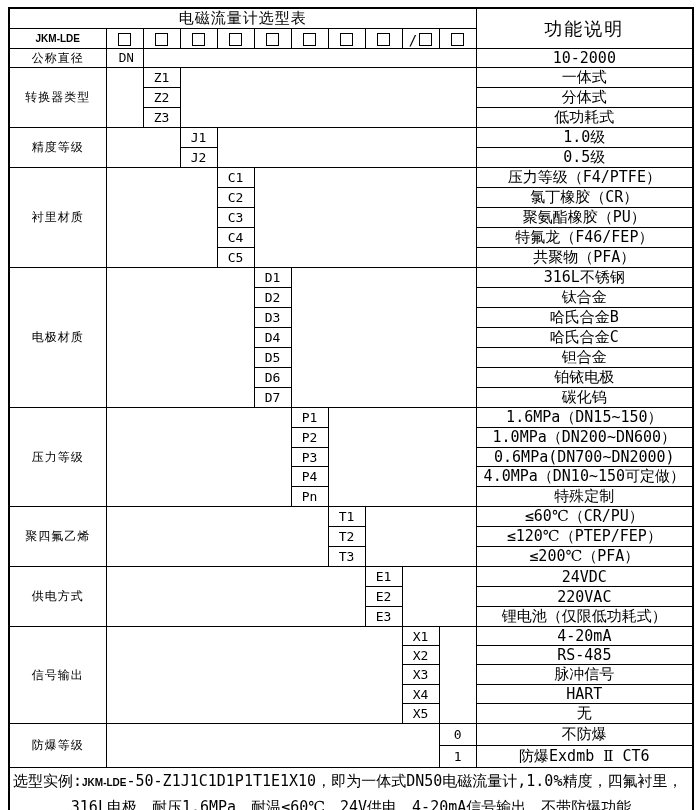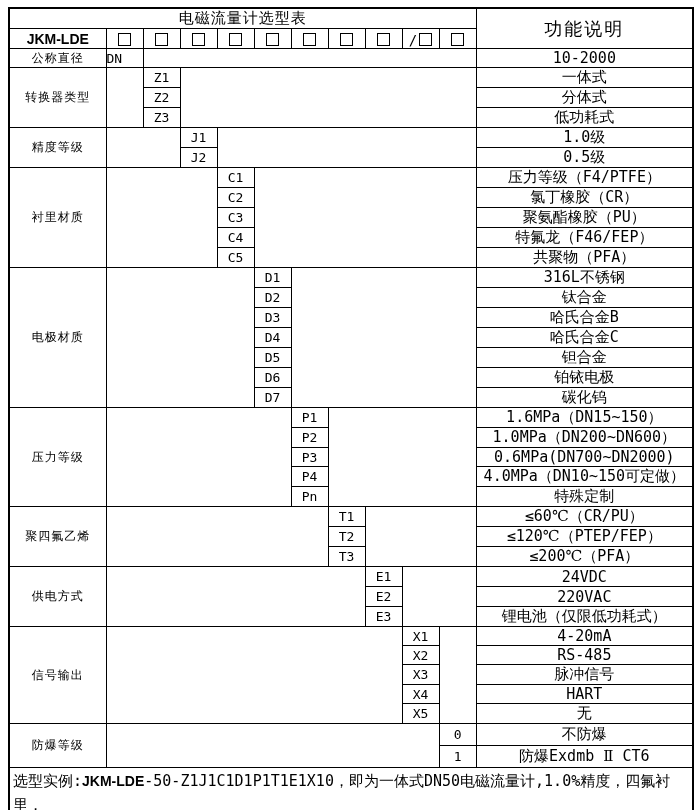--- a/index.html
+++ b/index.html
@@ -2,23 +2,23 @@
 <html><head>
 <meta charset="utf-8">
 <style>
   html,body{margin:0;padding:0;background:#fff;}
   body{width:700px;height:810px;font-family:"DejaVu Sans Mono","DejaVu Serif",serif;color:#000;}
   table.spec{border-collapse:collapse;table-layout:fixed;margin:7px 0 0 8px;border:2px solid #000;width:686px;}
   td{border:1px solid #000;padding:0;text-align:center;vertical-align:middle;overflow:hidden;white-space:nowrap;}
   .title{font-size:15px;letter-spacing:1px;font-family:Liberation Serif, serif;}
   .fn-head{font-size:18px;letter-spacing:2px;}
   .label{font-size:12px;letter-spacing:1px;}
-  .model{font-family:"Liberation Sans","DejaVu Sans",sans-serif;font-weight:bold;font-size:14px;}
+  .model{font-family:"Liberation Sans","DejaVu Sans",sans-serif;font-weight:bold;font-size:10px;}
   .code{font-size:13px;}
-  .code-dn{text-align:left;padding-left:0;}
+  .code-dn{text-align:left;padding-left:12px;font-family:Liberation Mono, monospace;}
   .desc{font-size:15px;}
   .cb{display:inline-block;width:11px;height:11px;border:1.5px solid #000;vertical-align:middle;background:#fff;}
   .slash{font-size:14px;margin-right:2px;vertical-align:middle;}
   tr.h20{height:20px}tr.h19{height:19px}tr.h18{height:18px}tr.h15{height:15px}tr.h22{height:22px}
   tr.hC{height:20px}tr.hD{height:20px}tr.hE{height:20px}tr.hX{height:18px}
   td.note1{height:50px;font-size:15px;text-align:left;white-space:normal;line-height:24px;padding:1px 3px;}
   td.note1 .l2{display:block;text-align:center;}
 </style>
 </head>
 <body>

